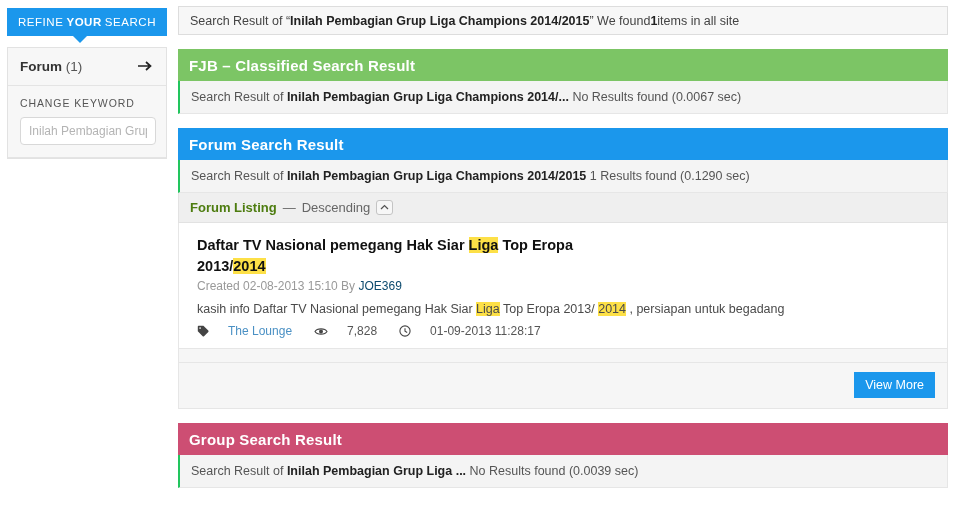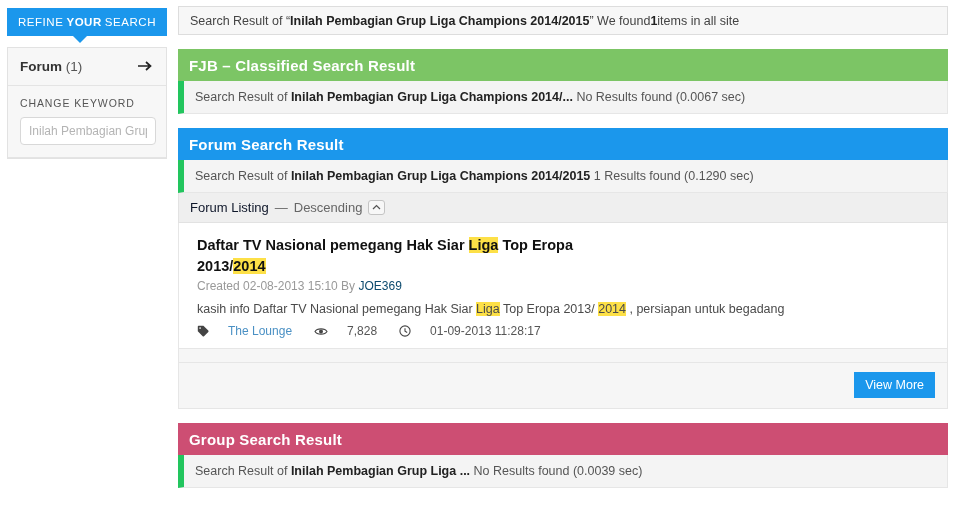--- a/index.html
+++ b/index.html
@@ -143,21 +143,21 @@
     font-size: 15px;
     font-weight: 700;
     letter-spacing: .2px;
   }
   .sec-green { background: #7cc565; }
   .sec-blue  { background: #1b97ec; }
   .sec-pink  { background: #cd4e73; }
 
   .sec-sub {
     background: #f4f4f4;
-    border-left: 6px solid #22c55e;
+    border-left: 2px solid #22c55e;
     border-right: 1px solid #e6e6e6;
     border-bottom: 1px solid #e6e6e6;
     padding: 9px 11px;
     font-size: 12.5px;
     color: #555555;
   }
   .sec-sub b { font-weight: 700; color: #222222; }
 
   .block { margin-right: 6px; }
   .gap-sm { height: 14px; }
@@ -168,21 +168,21 @@
     border-left: 1px solid #e2e2e2;
     border-right: 1px solid #e2e2e2;
     border-bottom: 1px solid #e2e2e2;
     padding: 7px 11px;
     display: flex;
     align-items: center;
     gap: 6px;
     font-size: 13px;
     color: #666666;
   }
-  .listing-bar b { font-weight: 400; color: #0f172a; }
+  .listing-bar b { font-weight: 700; color: #4d7c0f; }
   .collapse-box {
     display: inline-flex;
     align-items: center;
     justify-content: center;
     width: 17px; height: 15px;
     border: 1px solid #c4c4c4;
     border-radius: 3px;
     background: #f7f7f7;
     cursor: pointer;
   }

